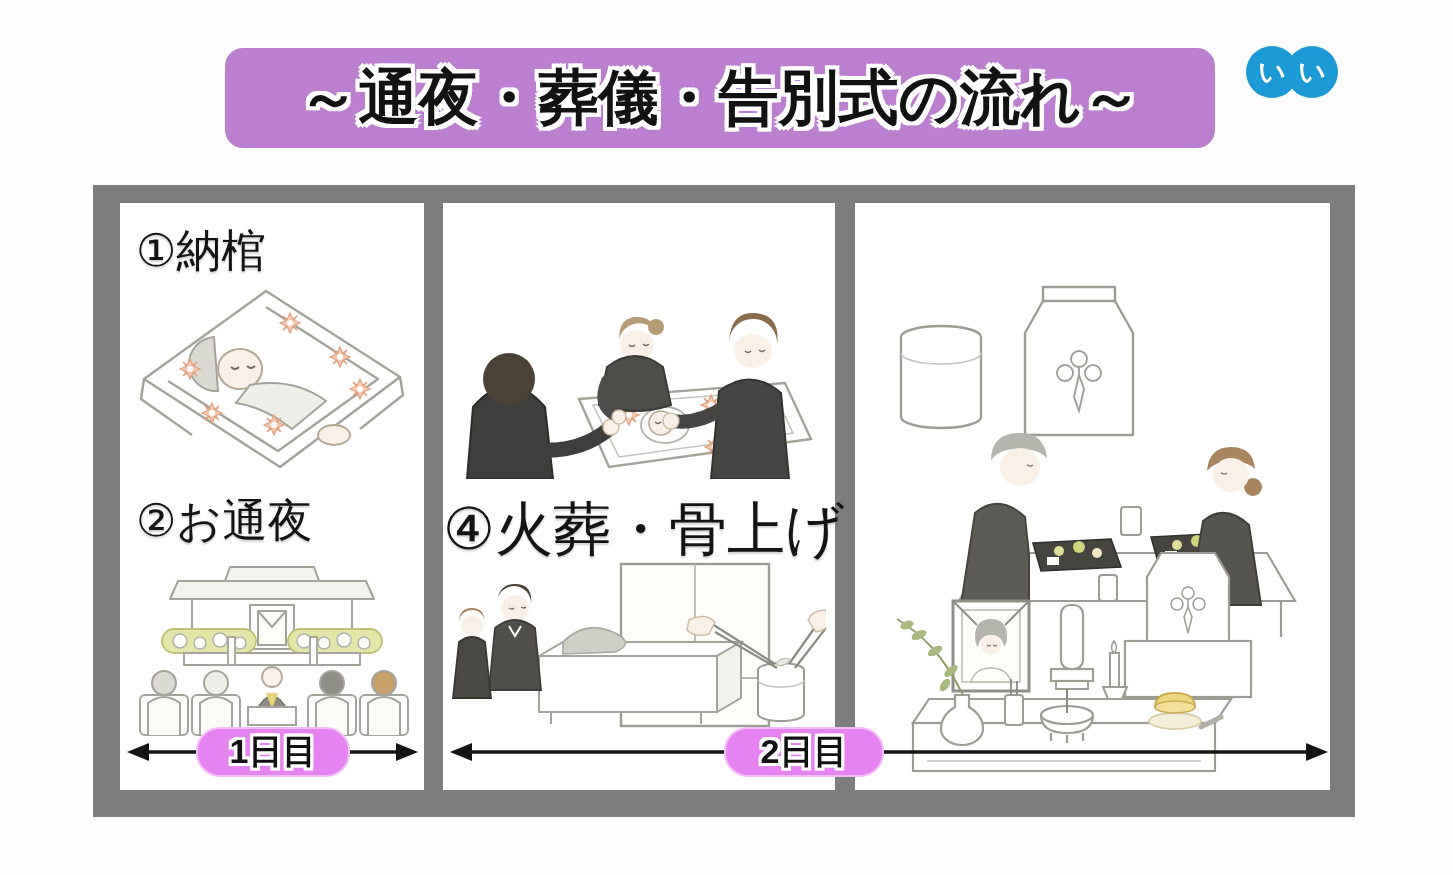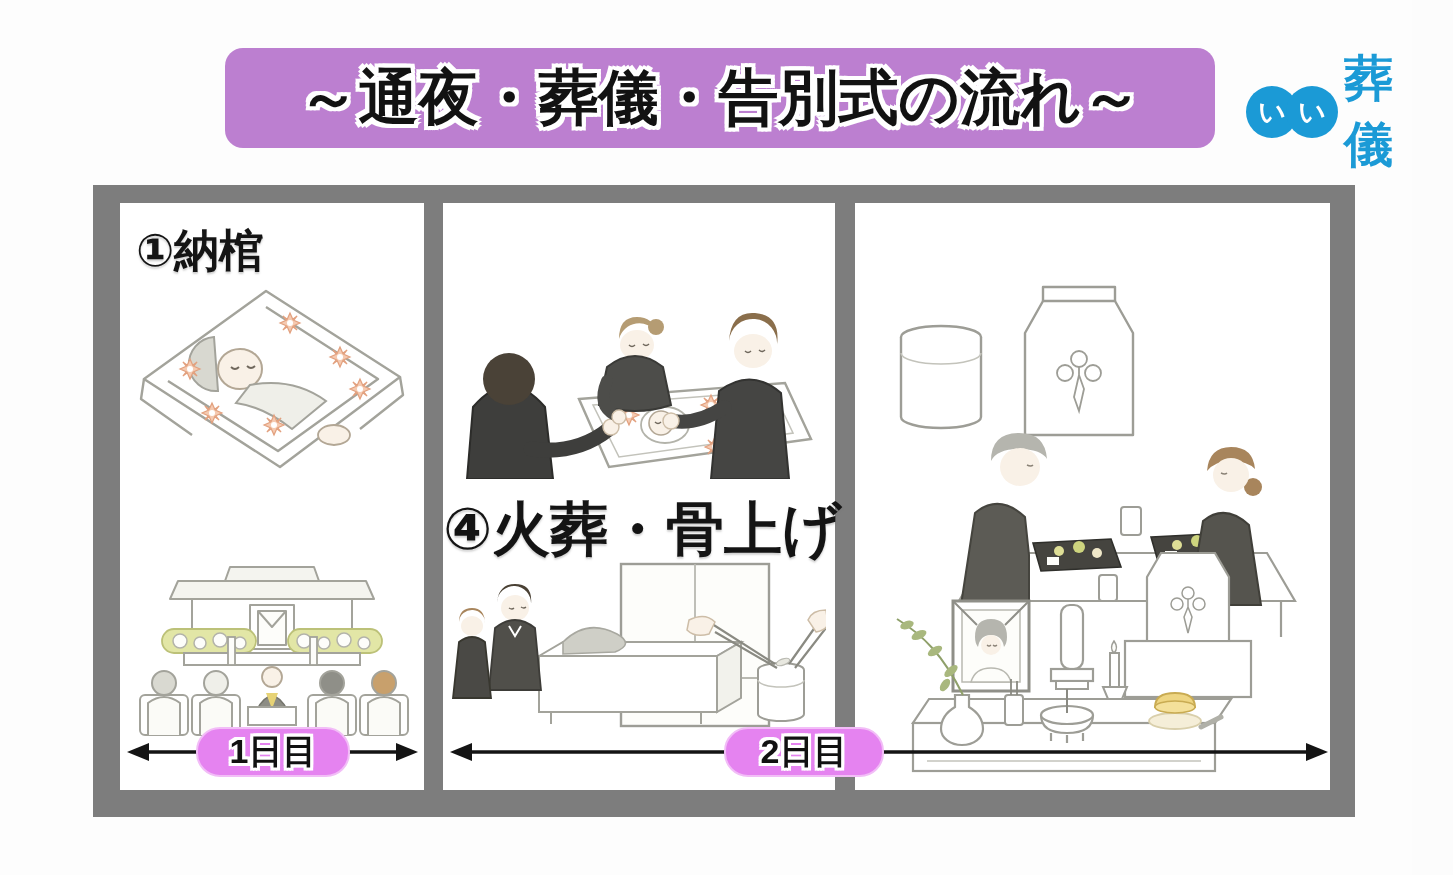--- a/index.html
+++ b/index.html
@@ -18,21 +18,21 @@
   .bubble .c{width:52px;height:52px;border-radius:50%;background:var(--logo-blue,#1b9ad6);
              color:#fff;font-weight:bold;font-size:27px;display:flex;align-items:center;justify-content:center;}
   .bubble .c2{margin-left:-12px;}
   .logo-text{font-size:49px;font-weight:bold;color:var(--logo-blue,#1b9ad6);margin-left:6px;letter-spacing:2px;}
   
   .frame{position:absolute;left:93px;top:185px;width:1262px;height:632px;background:var(--frame-gray,#7d7d7d);}
   .panel{position:absolute;top:18px;height:587px;background:#fff;}
   .p1{left:27px;width:304px;}
   .p2{left:350px;width:392px;}
   .p3{left:762px;width:475px;}
-  .step-h{position:absolute;font-weight:bold;color:#141414;white-space:nowrap;
+  .step-h{position:absolute;font-weight:normal;color:#141414;white-space:nowrap;
           text-shadow:0 2px 2px rgba(120,120,120,.35);}
   .h1{left:16px;top:18px;font-size:45px;}
   .h2{left:16px;top:288px;font-size:45px;}
   .h3{left:14px;top:22px;font-size:45px;}
   .h4{left:0;top:288px;font-size:58px;}
   .h5{left:10px;top:24px;font-size:37px;}
   .illus{position:absolute;}
   .i1{left:8px;top:82px;width:288px;height:190px;}
   .i2{left:8px;top:350px;width:288px;height:185px;}
   .i3{left:10px;top:86px;width:370px;height:190px;}
@@ -58,21 +58,20 @@
 
   <div class="banner">
     <span class="banner-text">～通夜・葬儀・告別式の流れ～</span>
   </div>
 
   <div class="logo">
     <span class="bubble">
       <span class="c c1">い</span>
       <span class="c c2">い</span>
     </span>
-    <span class="logo-text">葬儀</span>
   </div>
 
   <div class="frame">
 
     <div class="panel p1">
       <div class="step-h h1">①納棺</div>
 
       <svg class="illus i1" viewBox="0 0 288 190">
         <defs>
           <g id="fl1">
@@ -92,20 +91,21 @@
         <path d="M122 100 Q165 92 198 116 L164 144 Q136 122 108 118 Z" fill="#efefe9" stroke="#a3a39b" stroke-width="2"></path>
         <ellipse cx="206" cy="150" rx="16" ry="10" fill="#f9f1e7" stroke="#b3a795" stroke-width="1.8"></ellipse>
         <use href="#fl1" x="162" y="38"></use>
           <use href="#fl1" x="212" y="72"></use>
         <use href="#fl1" x="62" y="84"></use>
           <use href="#fl1" x="84" y="128"></use>
         <use href="#fl1" x="146" y="140"></use>
           <use href="#fl1" x="232" y="104"></use>
       </svg>
 
+      <div class="step-h h2">②お通夜</div>
 
       <svg class="illus i2" viewBox="0 0 288 185">
         <g fill="#f4f4ef" stroke="#a3a39b" stroke-width="2" stroke-linejoin="round">
           <path d="M97 28 L102 14 L186 14 L191 28"></path>
           <path d="M50 28 L238 28 L246 46 L42 46 Z"></path>
           <rect x="64" y="46" width="160" height="56" fill="#fff"></rect>
           <rect x="122" y="52" width="44" height="44" fill="#fff"></rect>
           <rect x="130" y="58" width="28" height="34" fill="#fdfdfa"></rect>
           <path d="M130 58 L144 74 L158 58" fill="none"></path>
         </g>

